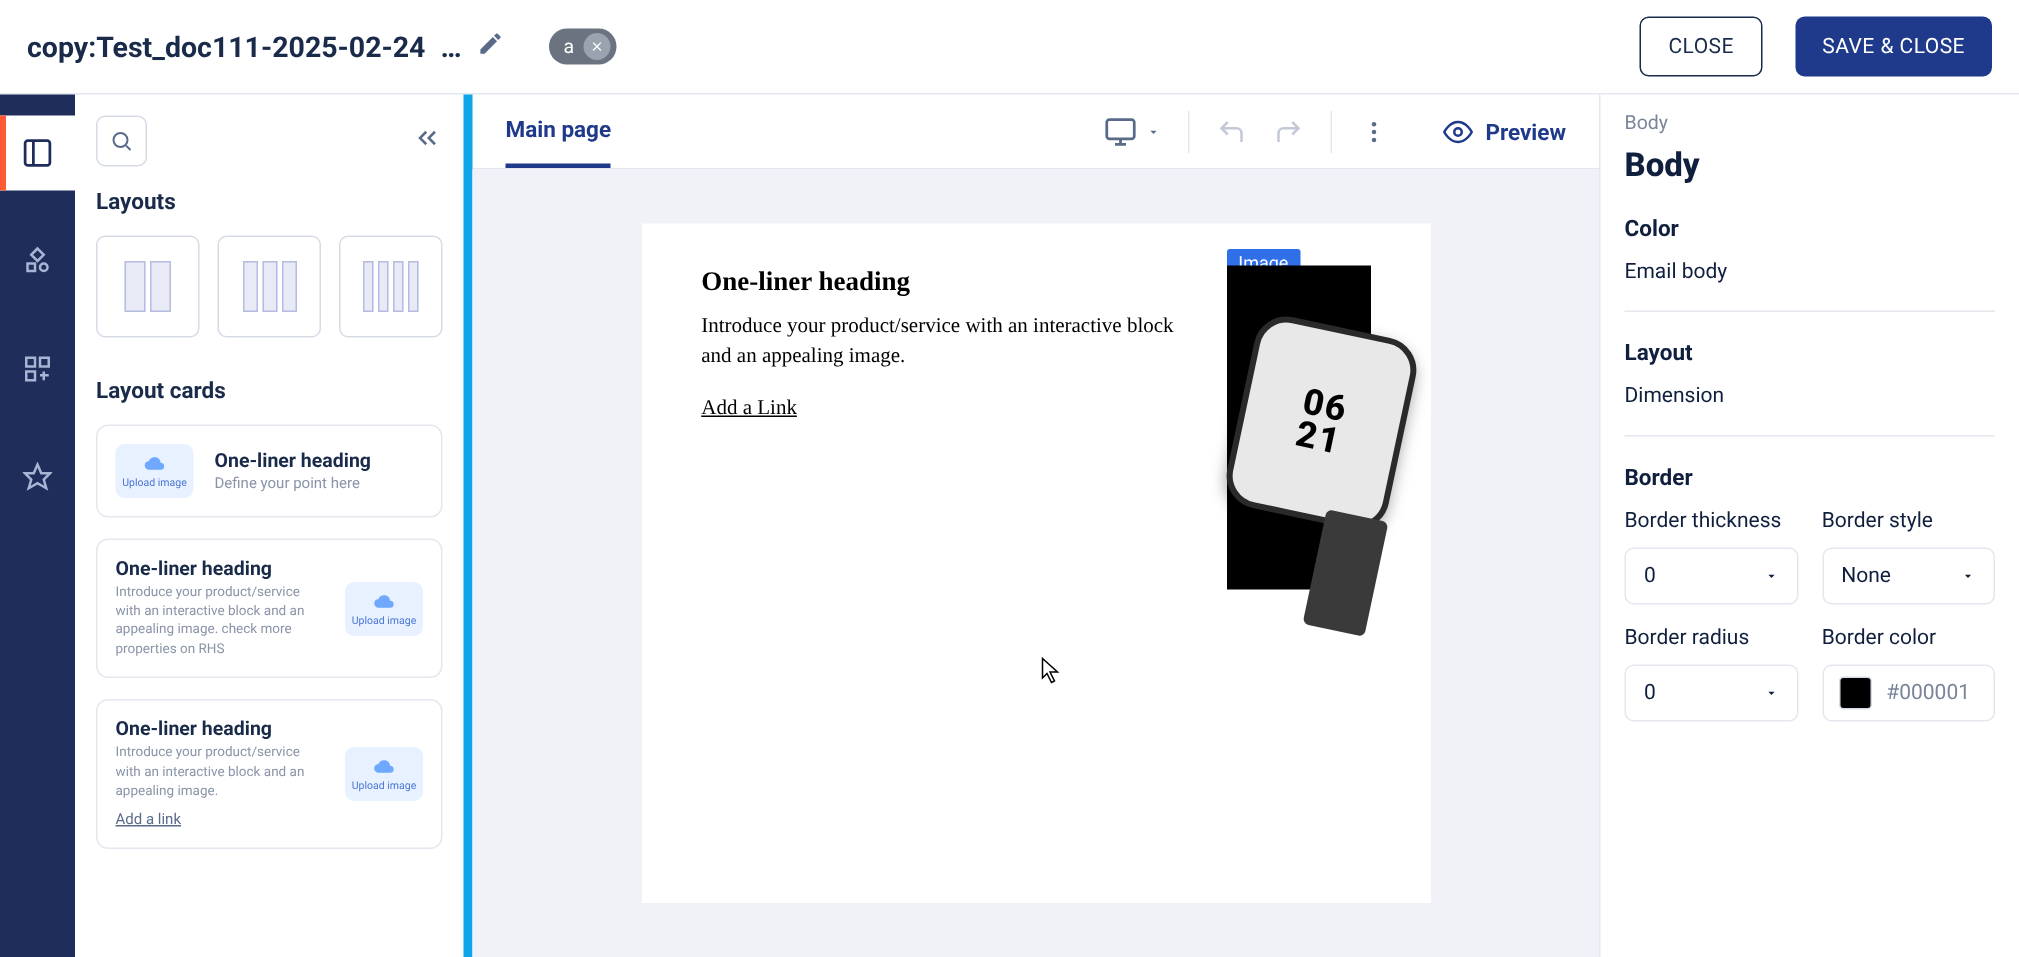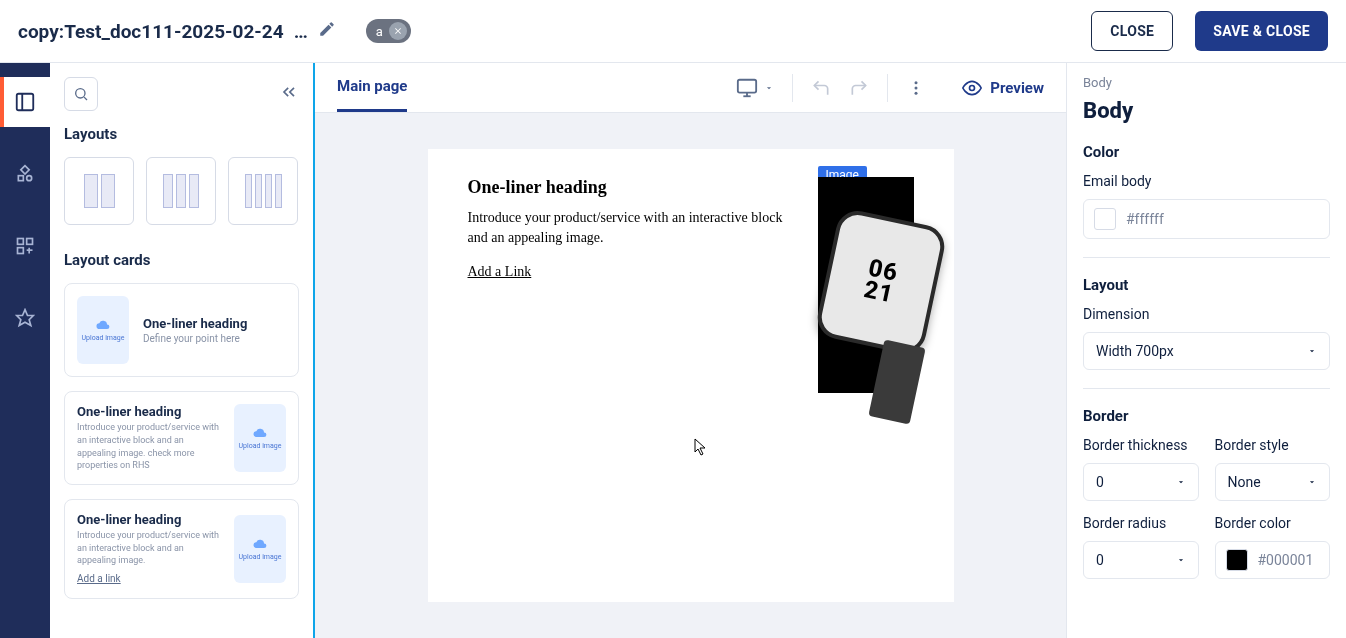--- a/index.html
+++ b/index.html
@@ -4,41 +4,41 @@
 <style>
 *{box-sizing:border-box;margin:0;padding:0;font-family:-apple-system,BlinkMacSystemFont,"Segoe UI",Roboto,Arial,sans-serif}
 body{width:1346px;height:638px;overflow:hidden;background:#fff;color:#1a2b4a}
 .topbar{height:62px;display:flex;align-items:center;padding:0 18px;gap:10px}
 .doc-title{font-weight:700;font-size:19px;color:#1a2b4a}
 .doc-ellipsis{font-weight:700;font-size:19px;color:#1a2b4a}
 .edit-icon{color:#5a6b8a;cursor:pointer}
 .chip{display:inline-flex;align-items:center;background:#6b7280;color:#fff;border-radius:14px;padding:3px 4px 3px 10px;font-size:13px;gap:6px;margin-left:20px}
 .chip-x{width:18px;height:18px;border-radius:50%;background:#9aa3af;display:flex;align-items:center;justify-content:center;font-size:11px}
 .topbar-spacer{flex:1}
-.btn{height:40px;border-radius:6px;font-weight:700;font-size:14px;padding:0 18px;cursor:pointer;border:none;letter-spacing:.3px}
+.btn{height:40px;border-radius:6px;font-weight:400;font-size:14px;padding:0 18px;cursor:pointer;border:none;letter-spacing:.3px}
 .btn-close{background:#fff;border:1.5px solid #1a2b4a;color:#1a2b4a}
 .btn-primary{background:#1f3a8a;color:#fff;margin-left:12px}
 .workspace{display:flex;height:576px;border-top:1px solid #e3e7ee}
 .rail{width:50px;background:#1f2d5a;display:flex;flex-direction:column;align-items:center;padding-top:14px;gap:22px}
 .rail-item{width:50px;height:50px;display:flex;align-items:center;justify-content:center;cursor:pointer;color:#a8b4d4}
 .rail-item.active{background:#fff;color:#1f2d5a;border-left:4px solid #ff5c35;padding-right:4px}
-.sidebar{width:265px;border-right:2px solid #0ea5e9;padding:14px 14px 12px;overflow:hidden;position:relative}
+.sidebar{width:265px;border-right:6px solid #0ea5e9;padding:14px 14px 12px;overflow:hidden;position:relative}
 .sidebar-top{display:flex;align-items:center;justify-content:space-between;margin-bottom:14px}
 .search-box{width:34px;height:34px;border:1px solid #d6dbe6;border-radius:6px;display:flex;align-items:center;justify-content:center;color:#5a6b8a}
 .collapse-btn{color:#5a6b8a;cursor:pointer}
 .section-title{font-weight:700;font-size:15px;color:#1a2b4a;margin:8px 0 14px}
 .layouts-row{display:flex;gap:12px;margin-bottom:26px}
 .layout-card{width:70px;height:68px;border:1px solid #d6dbe6;border-radius:6px;display:flex;align-items:center;justify-content:center;gap:3px;cursor:pointer}
 .layout-card .col{background:#e8eaf6;border:1px solid #b4bce0}
 .lc2 .col{width:14px;height:34px}
 .lc3 .col{width:10px;height:34px}
 .lc4 .col{width:7px;height:34px}
 .content-card{border:1px solid #e3e7ee;border-radius:8px;padding:12px;margin-bottom:14px;cursor:pointer}
 .cc-row{display:flex;align-items:center;gap:14px}
-.cc-thumb{width:52px;height:68px;background:#e8f1ff;border-radius:6px;display:flex;flex-direction:column;align-items:center;justify-content:center;gap:2px}
+.cc-thumb{width:52px;height:36px;background:#e8f1ff;border-radius:6px;display:flex;flex-direction:column;align-items:center;justify-content:center;gap:2px}
 .cc-thumb-lbl{font-size:7px;color:#4a76d4}
 .cc-meta{flex:1}
 .cc-h{font-weight:700;font-size:13px;color:#1a2b4a;margin-bottom:2px}
 .cc-sub{font-size:10px;color:#8a94a8}
 .cc-sub2{font-size:9px;color:#8a94a8;line-height:1.4}
 .cc-link{font-size:10px;color:#5a6b8a;text-decoration:underline;margin-top:4px;display:inline-block}
 .canvas-area{flex:1;display:flex;flex-direction:column;min-width:0}
 .canvas-tabs{height:50px;border-bottom:1px solid #e3e7ee;display:flex;align-items:center;padding:0 22px}
 .tab{color:#1f3a8a;font-weight:700;font-size:15px;padding:14px 0;border-bottom:3px solid #1f3a8a}
 .tab-spacer{flex:1}
@@ -282,34 +282,24 @@
         </svg>
     </div>
   </div>
 
   <div class="props">
     <div class="breadcrumb">Body</div>
     <div class="props-title">Body</div>
 
     <div class="prop-section">Color</div>
     <div class="prop-label">Email body</div>
-    <div class="color-row">
-      <div class="color-swatch" style="background:#ffffff"></div>
-      <span class="color-hex">#ffffff</span>
-    </div>
 
     <div class="prop-divider"></div>
     <div class="prop-section">Layout</div>
     <div class="prop-label">Dimension</div>
-    <div class="select-row">
-      <span>Width 700px</span>
-      <svg width="10" height="10" viewBox="0 0 24 24" fill="currentColor">
-          <path d="M7 10l5 5 5-5z"></path>
-        </svg>
-    </div>
 
     <div class="prop-divider"></div>
     <div class="prop-section">Border</div>
     <div class="prop-grid">
       <div class="prop-col">
         <div class="prop-label">Border thickness</div>
         <div class="select-row">
           <span>0</span>
           <svg width="10" height="10" viewBox="0 0 24 24" fill="currentColor">
               <path d="M7 10l5 5 5-5z"></path>

